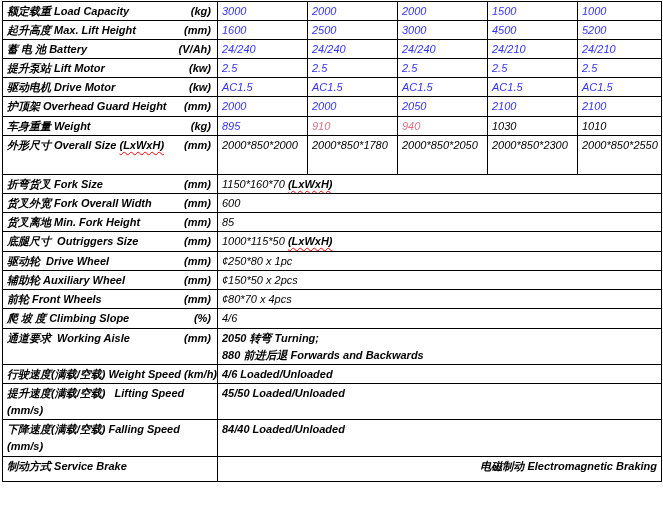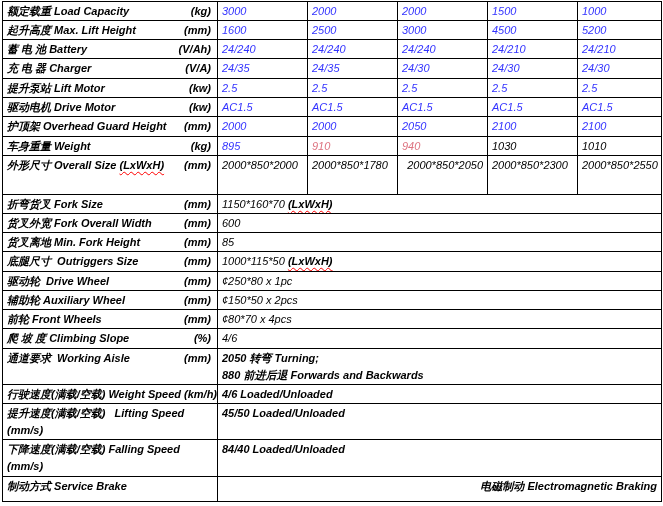--- a/index.html
+++ b/index.html
@@ -88,33 +88,20 @@
               <span class="lbl"><span>蓄 电 池 Battery</span></span>
               <span class="unit">(V/Ah)</span>
             </div>
           </td>
           <td class="val-cell" style="color: rgb(51, 51, 255);">24/240</td>
           <td class="val-cell" style="color: rgb(51, 51, 255);">24/240</td>
           <td class="val-cell" style="color: rgb(51, 51, 255);">24/240</td>
           <td class="val-cell" style="color: rgb(51, 51, 255);">24/210</td>
           <td class="val-cell" style="color: rgb(51, 51, 255);">24/210</td>
         </tr>
-        <tr style="height: 20px;">
-          <td class="label-cell">
-            <div class="label-flex">
-              <span class="lbl"><span>充 电 器 Charger</span></span>
-              <span class="unit">(V/A)</span>
-            </div>
-          </td>
-          <td class="val-cell" style="color: rgb(51, 51, 255);">24/35</td>
-          <td class="val-cell" style="color: rgb(51, 51, 255);">24/35</td>
-          <td class="val-cell" style="color: rgb(51, 51, 255);">24/30</td>
-          <td class="val-cell" style="color: rgb(51, 51, 255);">24/30</td>
-          <td class="val-cell" style="color: rgb(51, 51, 255);">24/30</td>
-        </tr>
         <tr style="height: 19px;">
           <td class="label-cell">
             <div class="label-flex">
               <span class="lbl"><span>提升泵站 Lift Motor</span></span>
               <span class="unit">(kw)</span>
             </div>
           </td>
           <td class="val-cell" style="color: rgb(51, 51, 255);">2.5</td>
           <td class="val-cell" style="color: rgb(51, 51, 255);">2.5</td>
           <td class="val-cell" style="color: rgb(51, 51, 255);">2.5</td>
@@ -162,21 +149,21 @@
         </tr>
         <tr style="height: 39px;">
           <td class="label-cell">
             <div class="label-flex">
               <span class="lbl"><span>外形尺寸 Overall Size </span><span class="wavy">(LxWxH)</span></span>
               <span class="unit">(mm)</span>
             </div>
           </td>
           <td class="val-cell" style="color: rgb(0, 0, 0);">2000*850*2000</td>
           <td class="val-cell" style="color: rgb(0, 0, 0);">2000*850*1780</td>
-          <td class="val-cell" style="color: rgb(0, 0, 0); text-align: right;">2000*850*2050</td>
+          <td class="val-cell" style="color: rgb(0, 0, 0);">2000*850*2050</td>
           <td class="val-cell" style="color: rgb(0, 0, 0);">2000*850*2300</td>
           <td class="val-cell" style="color: rgb(0, 0, 0);">2000*850*2550</td>
         </tr>
         <tr style="height: 19px;">
           <td class="label-cell">
             <div class="label-flex">
               <span class="lbl"><span>折弯货叉 Fork Size</span></span>
               <span class="unit">(mm)</span>
             </div>
           </td>

